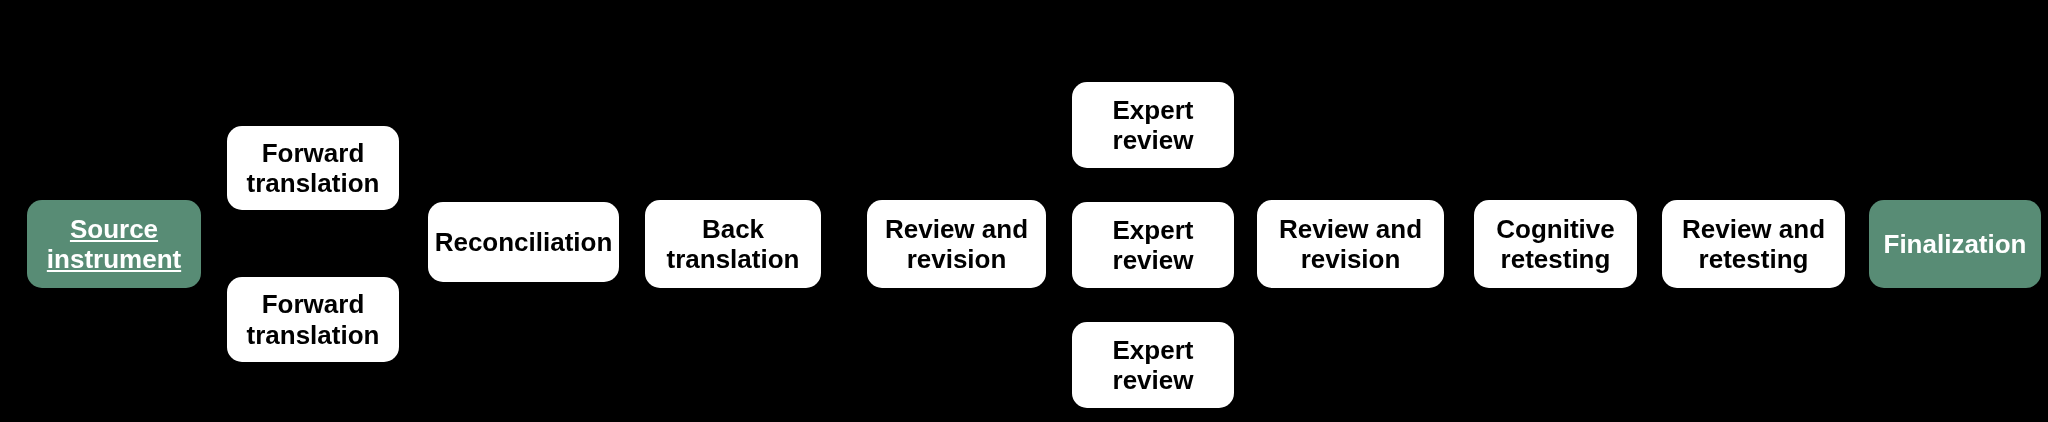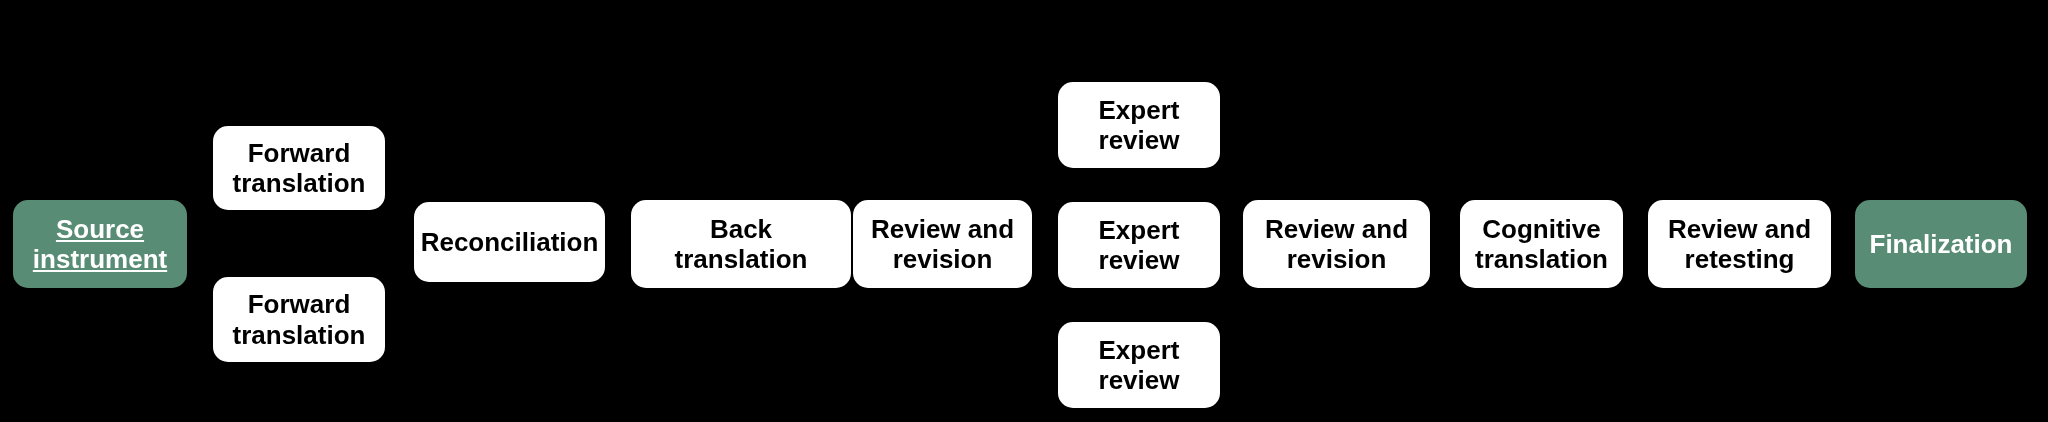--- a/index.html
+++ b/index.html
@@ -27,31 +27,32 @@
     align-items: center;
     justify-content: center;
     text-align: center;
     background: var(--node-fill);
     color: var(--node-text);
     border-radius: 15px;
     font-weight: 700;
     font-size: 26px;
     line-height: 1.16;
     white-space: pre-line;
+    margin-left: 14px;
   }
   .node.accent {
     background: var(--accent-fill);
     color: var(--accent-text);
   }
   
   .n-source { left: 13px;   top: 200px; width: 174px; height: 88px; text-decoration: underline; }
   .n-fwd1   { left: 213px;  top: 126px; width: 172px; height: 84px; }
   .n-fwd2   { left: 213px;  top: 277px; width: 172px; height: 85px; }
   .n-recon  { left: 414px;  top: 202px; width: 191px; height: 80px; }
-  .n-back   { left: 631px;  top: 200px; width: 220px; height: 88px; }
+  .n-back   { left: 631px;  top: 200px; width: 176px; height: 88px; }
   .n-rev1   { left: 853px;  top: 200px; width: 179px; height: 88px; }
   .n-exp1   { left: 1058px; top: 82px;  width: 162px; height: 86px; }
   .n-exp2   { left: 1058px; top: 202px; width: 162px; height: 86px; }
   .n-exp3   { left: 1058px; top: 322px; width: 162px; height: 86px; }
   .n-rev2   { left: 1243px; top: 200px; width: 187px; height: 88px; }
   .n-cog    { left: 1460px; top: 200px; width: 163px; height: 88px; }
   .n-ret    { left: 1648px; top: 200px; width: 183px; height: 88px; }
   .n-final  { left: 1855px; top: 200px; width: 172px; height: 88px; }
 </style>
 </head>
@@ -71,17 +72,17 @@
 revision</div>
   <div class="node n-exp1">Expert
 review</div>
   <div class="node n-exp2">Expert
 review</div>
   <div class="node n-exp3">Expert
 review</div>
   <div class="node n-rev2">Review and
 revision</div>
   <div class="node n-cog">Cognitive
-translation</div>
+retesting</div>
   <div class="node n-ret">Review and
 retesting</div>
   <div class="node accent n-final">Finalization</div>
 </div>
 
 </body></html>

